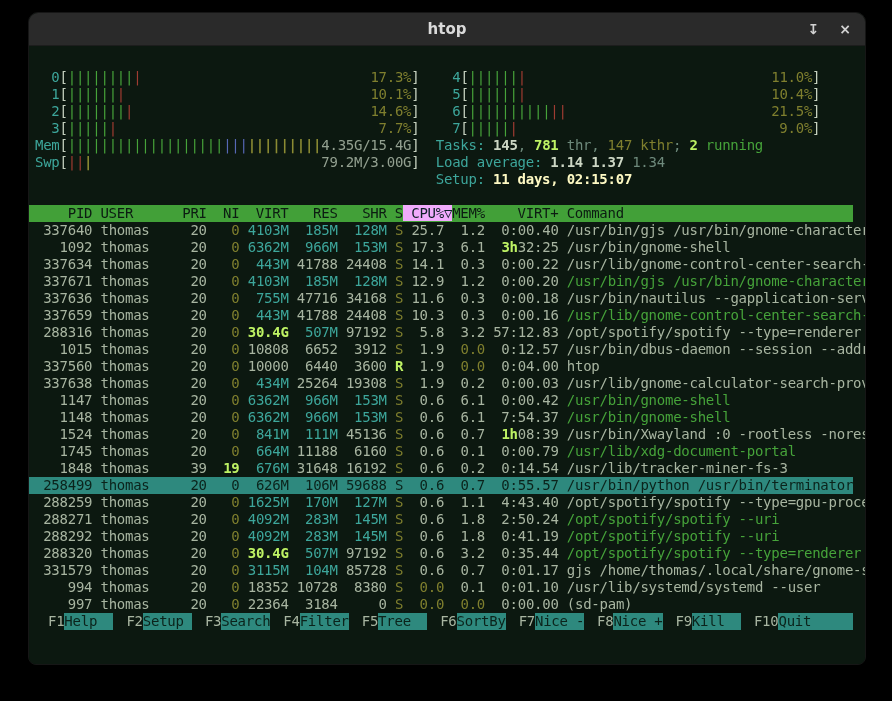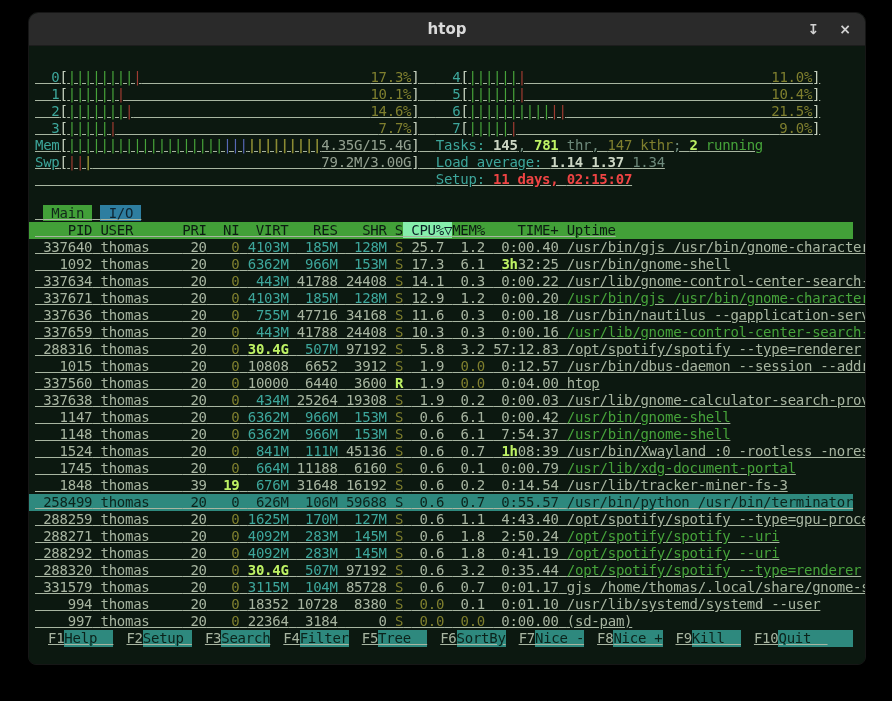--- a/index.html
+++ b/index.html
@@ -7,40 +7,40 @@
   .window{position:absolute;left:28px;top:12px;width:836px;height:651px;
           border-radius:10px 10px 8px 8px;overflow:hidden;background:#0c1810;
           box-shadow:0 10px 30px rgba(0,0,0,0.85);border:1px solid #161616;}
   .titlebar{height:32px;background:#2a2a2a;display:flex;align-items:center;justify-content:center;
             position:relative;border-bottom:1px solid #1d1d1d;}
   .title{color:#dadada;font:bold 15px "DejaVu Sans",sans-serif;}
   .tb-buttons{position:absolute;right:14px;top:0;height:100%;display:flex;align-items:center;gap:20px;}
   .tb-btn{color:#d2d2d2;font:bold 14px "DejaVu Sans",sans-serif;cursor:default;line-height:1;}
   .terminal{position:absolute;top:33px;left:0;right:0;bottom:0;padding:6px 12px 0 6px;
             font:14px/17px "DejaVu Sans Mono",monospace;letter-spacing:-0.25px;
-            color:#a8b5a1;overflow:hidden;background:#0c1810;text-decoration:underline;}
+            color:#a8b5a1;overflow:hidden;background:#0c1810;}
   .line{white-space:pre;height:17px;}
   
   .c-cyan{color:#3da69b;}
-  .c-cyanb{color:#ef4444;font-weight:bold;}
+  .c-cyanb{color:#fef9c3;font-weight:bold;}
   .c-whiteb{color:#ccd6c4;font-weight:bold;}
   .c-dim{color:#6e8a7c;}
   .c-green{color:#46a33a;}
   .c-greenb{color:#bef264;font-weight:bold;}
   .c-olive{color:#7f7f2e;}
   .c-oliveb{color:#8b8b33;font-weight:bold;}
   .c-red{color:#a03c32;}
   .c-blue{color:#5668b5;}
   .c-bracket{color:#c6d1bf;}
   .c-memtxt{color:#93a090;margin-top:40px;}
   .c-cmdw{color:#a8b5a1;}
   
   .fullbleed{margin-left:-6px;padding-left:6px;}
   .hdr{background:#42a038;color:#0c1c12;}
-  .hdr .sort{background:#86efac;color:#0c2026;}
+  .hdr .sort{background:#f0abfc;color:#0c2026;}
   .selected{background:#2e897e;}
   .selected span{color:#0b231b !important;font-weight:normal !important;}
   .tab-main{background:#42a038;color:#11271a;}
   .tab-io{background:#2e7ea0;color:#0e2430;}
   .fkeys{display:flex;white-space:pre;height:17px;}
   .fk-key{color:#a8b5a1;margin-left:13px;}
   .fk-act{background:#2e897e;color:#0b231b;text-align:center;}
   .fk-fill{background:#2e897e;flex:1;}
 </style>
 </head>
@@ -58,22 +58,21 @@
     <div class="terminal" id="terminal">
         <div class="line"></div>
         <div class="line"><span class="c-cyan">  0</span><span class="c-bracket">[</span><span class="c-green">||||||||</span><span class="c-red">|</span><span>                            </span><span class="c-olive">17.3%</span><span class="c-bracket">]</span><span>  </span><span class="c-cyan">  4</span><span class="c-bracket">[</span><span class="c-green">||||||</span><span class="c-red">|</span><span>                              </span><span class="c-olive">11.0%</span><span class="c-bracket">]</span></div>
         <div class="line"><span class="c-cyan">  1</span><span class="c-bracket">[</span><span class="c-green">||||||</span><span class="c-red">|</span><span>                              </span><span class="c-olive">10.1%</span><span class="c-bracket">]</span><span>  </span><span class="c-cyan">  5</span><span class="c-bracket">[</span><span class="c-green">||||||</span><span class="c-red">|</span><span>                              </span><span class="c-olive">10.4%</span><span class="c-bracket">]</span></div>
         <div class="line"><span class="c-cyan">  2</span><span class="c-bracket">[</span><span class="c-green">|||||||</span><span class="c-red">|</span><span>                             </span><span class="c-olive">14.6%</span><span class="c-bracket">]</span><span>  </span><span class="c-cyan">  6</span><span class="c-bracket">[</span><span class="c-green">||||||||||</span><span class="c-red">||</span><span>                         </span><span class="c-olive">21.5%</span><span class="c-bracket">]</span></div>
         <div class="line"><span class="c-cyan">  3</span><span class="c-bracket">[</span><span class="c-green">|||||</span><span class="c-red">|</span><span>                                </span><span class="c-olive">7.7%</span><span class="c-bracket">]</span><span>  </span><span class="c-cyan">  7</span><span class="c-bracket">[</span><span class="c-green">|||||</span><span class="c-red">|</span><span>                                </span><span class="c-olive">9.0%</span><span class="c-bracket">]</span></div>
         <div class="line"><span class="c-cyan">Mem</span><span class="c-bracket">[</span><span class="c-green">|||||||||||||||||||</span><span class="c-blue">|||</span><span class="c-oliveb">|||||||||</span><span></span><span class="c-memtxt">4.35G/15.4G</span><span class="c-bracket">]</span><span>  </span><span class="c-cyan">Tasks: </span><span class="c-whiteb">145</span><span class="c-dim">, </span><span class="c-greenb">781</span><span class="c-dim"> thr</span><span class="c-dim">, </span><span class="c-olive">147</span><span class="c-olive"> kthr</span><span class="c-dim">; </span><span class="c-greenb">2</span><span class="c-green"> running</span></div>
         <div class="line"><span class="c-cyan">Swp</span><span class="c-bracket">[</span><span class="c-red">||</span><span class="c-oliveb">|</span><span>                            </span><span class="c-memtxt">79.2M/3.00G</span><span class="c-bracket">]</span><span>  </span><span class="c-cyan">Load average: </span><span class="c-whiteb">1.14 </span><span class="c-whiteb">1.37 </span><span class="c-dim">1.34</span></div>
         <div class="line"><span>                                                 </span><span class="c-cyan">Setup: </span><span class="c-cyanb">11 days, </span><span class="c-cyanb">02:15:07</span></div>
         <div class="line"></div>
-        <div class="line"><span> </span><span class="tab-main"> Main </span><span> </span><span class="tab-io"> I/O </span></div>
-        <div class="line hdr fullbleed"><span>    PID USER      PRI  NI  VIRT   RES   SHR S</span><span class="sort"> CPU%▽</span><span>MEM%    TIME+ Uptime</span></div>
+        <div class="line hdr fullbleed"><span>    PID USER      PRI  NI  VIRT   RES   SHR S</span><span class="sort"> CPU%▽</span><span>MEM%    VIRT+ Command</span></div>
         <div class="line"><span> 337640</span><span> </span><span>thomas    </span><span> 20</span><span> </span><span class="c-olive">  0</span><span> </span><span class="c-cyan">4103M</span><span> </span><span class="c-cyan"> 185M</span><span> </span><span class="c-cyan"> 128M</span><span> </span><span class="c-olive">S</span><span> </span><span>25.7</span><span> </span><span> 1.2</span><span> </span><span> 0:00.40</span><span> </span><span class="c-cmdw">/usr/bin/gjs /usr/bin/gnome-character</span></div>
         <div class="line"><span>   1092</span><span> </span><span>thomas    </span><span> 20</span><span> </span><span class="c-olive">  0</span><span> </span><span class="c-cyan">6362M</span><span> </span><span class="c-cyan"> 966M</span><span> </span><span class="c-cyan"> 153M</span><span> </span><span class="c-olive">S</span><span> </span><span>17.3</span><span> </span><span> 6.1</span><span> </span><span> </span><span class="c-greenb">3h</span><span>32:25</span><span> </span><span class="c-cmdw">/usr/bin/gnome-shell</span></div>
         <div class="line"><span> 337634</span><span> </span><span>thomas    </span><span> 20</span><span> </span><span class="c-olive">  0</span><span> </span><span class="c-cyan"> 443M</span><span> </span><span>41788</span><span> </span><span>24408</span><span> </span><span class="c-olive">S</span><span> </span><span>14.1</span><span> </span><span> 0.3</span><span> </span><span> 0:00.22</span><span> </span><span class="c-cmdw">/usr/lib/gnome-control-center-search-</span></div>
         <div class="line"><span> 337671</span><span> </span><span>thomas    </span><span> 20</span><span> </span><span class="c-olive">  0</span><span> </span><span class="c-cyan">4103M</span><span> </span><span class="c-cyan"> 185M</span><span> </span><span class="c-cyan"> 128M</span><span> </span><span class="c-olive">S</span><span> </span><span>12.9</span><span> </span><span> 1.2</span><span> </span><span> 0:00.20</span><span> </span><span class="c-green">/usr/bin/gjs /usr/bin/gnome-character</span></div>
         <div class="line"><span> 337636</span><span> </span><span>thomas    </span><span> 20</span><span> </span><span class="c-olive">  0</span><span> </span><span class="c-cyan"> 755M</span><span> </span><span>47716</span><span> </span><span>34168</span><span> </span><span class="c-olive">S</span><span> </span><span>11.6</span><span> </span><span> 0.3</span><span> </span><span> 0:00.18</span><span> </span><span class="c-cmdw">/usr/bin/nautilus --gapplication-serv</span></div>
         <div class="line"><span> 337659</span><span> </span><span>thomas    </span><span> 20</span><span> </span><span class="c-olive">  0</span><span> </span><span class="c-cyan"> 443M</span><span> </span><span>41788</span><span> </span><span>24408</span><span> </span><span class="c-olive">S</span><span> </span><span>10.3</span><span> </span><span> 0.3</span><span> </span><span> 0:00.16</span><span> </span><span class="c-green">/usr/lib/gnome-control-center-search-</span></div>
         <div class="line"><span> 288316</span><span> </span><span>thomas    </span><span> 20</span><span> </span><span class="c-olive">  0</span><span> </span><span class="c-greenb">30.4G</span><span> </span><span class="c-cyan"> 507M</span><span> </span><span>97192</span><span> </span><span class="c-olive">S</span><span> </span><span> 5.8</span><span> </span><span> 3.2</span><span> </span><span>57:12.83</span><span> </span><span class="c-cmdw">/opt/spotify/spotify --type=renderer</span></div>
         <div class="line"><span>   1015</span><span> </span><span>thomas    </span><span> 20</span><span> </span><span class="c-olive">  0</span><span> </span><span>10808</span><span> </span><span> 6652</span><span> </span><span> 3912</span><span> </span><span class="c-olive">S</span><span> </span><span> 1.9</span><span> </span><span class="c-olive"> 0.0</span><span> </span><span> 0:12.57</span><span> </span><span class="c-cmdw">/usr/bin/dbus-daemon --session --addr</span></div>
         <div class="line"><span> 337560</span><span> </span><span>thomas    </span><span> 20</span><span> </span><span class="c-olive">  0</span><span> </span><span>10000</span><span> </span><span> 6440</span><span> </span><span> 3600</span><span> </span><span class="c-greenb">R</span><span> </span><span> 1.9</span><span> </span><span class="c-olive"> 0.0</span><span> </span><span> 0:04.00</span><span> </span><span class="c-cmdw">htop</span></div>
         <div class="line"><span> 337638</span><span> </span><span>thomas    </span><span> 20</span><span> </span><span class="c-olive">  0</span><span> </span><span class="c-cyan"> 434M</span><span> </span><span>25264</span><span> </span><span>19308</span><span> </span><span class="c-olive">S</span><span> </span><span> 1.9</span><span> </span><span> 0.2</span><span> </span><span> 0:00.03</span><span> </span><span class="c-cmdw">/usr/lib/gnome-calculator-search-prov</span></div>

